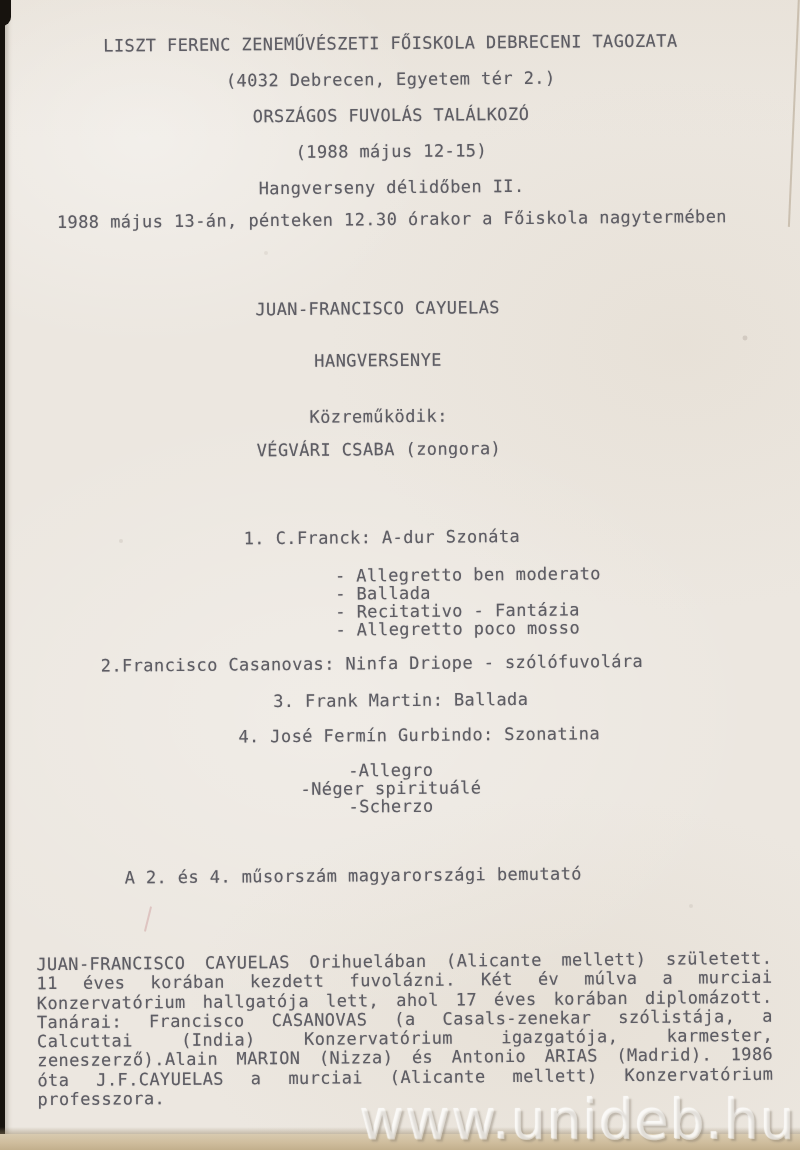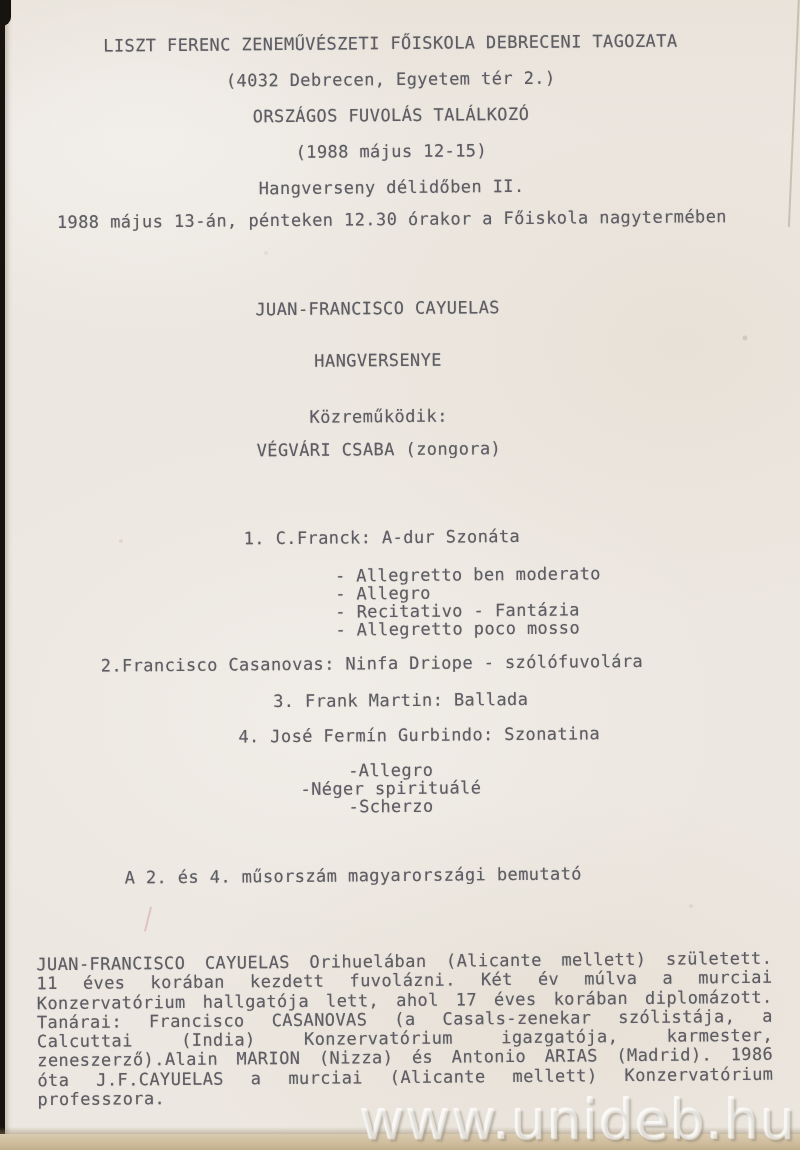--- a/index.html
+++ b/index.html
@@ -76,21 +76,21 @@
     <div class="line c790" style="top:179px">Hangverseny délidőben II.</div>
     <div class="line c790" style="top:211px">1988 május 13-án, pénteken 12.30 órakor a Főiskola nagytermében</div>
 
     <div class="line c760" style="top:300px">JUAN-FRANCISCO CAYUELAS</div>
     <div class="line c760" style="top:352px">HANGVERSENYE</div>
     <div class="line c760" style="top:408px">Közreműködik:</div>
     <div class="line c760" style="top:441px">VÉGVÁRI CSABA (zongora)</div>
 
     <div class="line" style="top:529px;left:244px">1. C.Franck: A-dur Szonáta</div>
     <div class="line" style="top:567px;left:335px">- Allegretto ben moderato</div>
-    <div class="line" style="top:585px;left:335px">- Allegro</div>
+    <div class="line" style="top:585px;left:335px">- Ballada</div>
     <div class="line" style="top:603px;left:335px">- Recitativo - Fantázia</div>
     <div class="line" style="top:621px;left:335px">- Allegretto poco mosso</div>
 
     <div class="line" style="top:655px;left:100px">2.Francisco Casanovas: Ninfa Driope - szólófuvolára</div>
     <div class="line" style="top:692px;left:272px">3. Frank Martin: Ballada</div>
     <div class="line" style="top:727px;left:237px">4. José Fermín Gurbindo: Szonatina</div>
 
     <div class="line c778" style="top:762px">-Allegro</div>
     <div class="line c778" style="top:780px">-Néger spirituálé</div>
     <div class="line c778" style="top:798px">-Scherzo</div>

